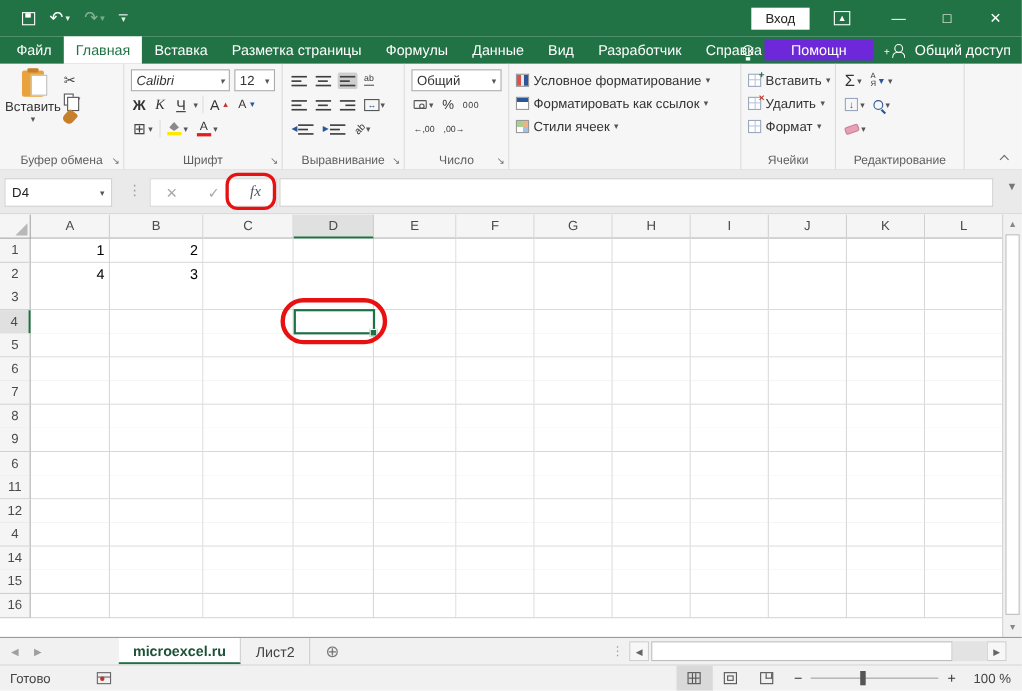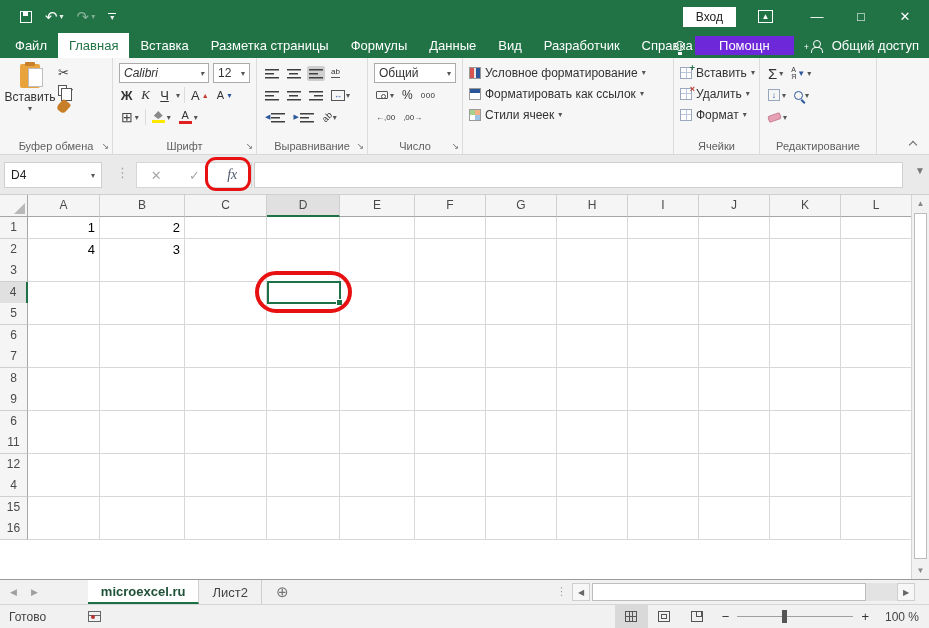--- a/index.html
+++ b/index.html
@@ -142,21 +142,21 @@
   .selbox:after { content:""; position:absolute; right:-4px; bottom:-4px; width:5px; height:5px; background:#1e7145; border:1px solid #fff; }
   .red-ring-cell { position:absolute; left:255px; top:76px; width:97px; height:42px; border:4px solid #e81111; border-radius:22px; z-index:4; pointer-events:none; }
   .vscroll { position:absolute; right:0; top:0; width:18px; height:384px; background:#f1f1f1; border-left:1px solid #d4d4d4; }
   .vscroll .up,.vscroll .dn { position:absolute; left:0; width:17px; height:17px; text-align:center; font-size:8px; color:#888; line-height:17px; cursor:pointer; }
   .vscroll .dn { bottom:0; }
   .vscroll .thumb { position:absolute; left:2px; top:18px; width:13px; height:346px; background:#fff; border:1px solid #bdbdbd; cursor:grab; }
 
   
   .sheetbar { height:25px; background:#f1f1f1; border-top:1px solid #9a9a9a; display:flex; align-items:stretch; position:relative; font-size:13px; }
   .snav { display:flex; align-items:center; gap:14px; padding:0 14px 0 10px; color:#9f9f9f; font-size:9px; }
-  .stabs { display:flex; align-items:stretch; margin-left:36px; }
+  .stabs { display:flex; align-items:stretch; margin-left:56px; }
   .stab { display:flex; align-items:center; padding:0 13px; border-right:1px solid #cfcfcf; color:#444; cursor:pointer; }
   .stab.active { background:#fff; color:#1e5137; font-weight:bold; border-bottom:2px solid #1e7145; border-right:1px solid #cfcfcf; }
   .addsheet { display:flex; align-items:center; padding:0 14px; color:#777; font-size:15px; cursor:pointer; }
   .hdots { position:absolute; left:556px; top:5px; color:#9f9f9f; font-size:11px; }
   .hs-left { position:absolute; left:572px; top:3px; width:18px; height:18px; border:1px solid #cfcfcf; background:#f7f7f7; text-align:center; font-size:8px; line-height:17px; color:#666; cursor:pointer; }
   .hs-thumb { position:absolute; left:592px; top:3px; width:274px; height:18px; background:#fff; border:1px solid #bdbdbd; cursor:grab; }
   .hs-track { position:absolute; left:866px; top:3px; width:31px; height:18px; background:#e3e3e3; }
   .hs-right { position:absolute; left:897px; top:3px; width:18px; height:18px; border:1px solid #cfcfcf; background:#f7f7f7; text-align:center; font-size:8px; line-height:17px; color:#666; cursor:pointer; }
 
   
@@ -686,20 +686,35 @@
         <div class="cell"></div>
         <div class="cell"></div>
         <div class="cell"></div>
         <div class="cell"></div>
         <div class="cell"></div>
         <div class="cell"></div>
         <div class="cell"></div>
         <div class="cell"></div>
       </div>
       <div class="g-row" style="grid-template-columns: 28px 72px 85px 82px 73px 75px 71px 71px 71px 71px 71px 71px 71px; height: 21.5px;">
+        <div class="rhead">14</div>
+        <div class="cell"></div>
+        <div class="cell"></div>
+        <div class="cell"></div>
+        <div class="cell"></div>
+        <div class="cell"></div>
+        <div class="cell"></div>
+        <div class="cell"></div>
+        <div class="cell"></div>
+        <div class="cell"></div>
+        <div class="cell"></div>
+        <div class="cell"></div>
+        <div class="cell"></div>
+      </div>
+      <div class="g-row" style="grid-template-columns: 28px 72px 85px 82px 73px 75px 71px 71px 71px 71px 71px 71px 71px; height: 21.5px;">
         <div class="rhead">15</div>
         <div class="cell"></div>
         <div class="cell"></div>
         <div class="cell"></div>
         <div class="cell"></div>
         <div class="cell"></div>
         <div class="cell"></div>
         <div class="cell"></div>
         <div class="cell"></div>
         <div class="cell"></div>

